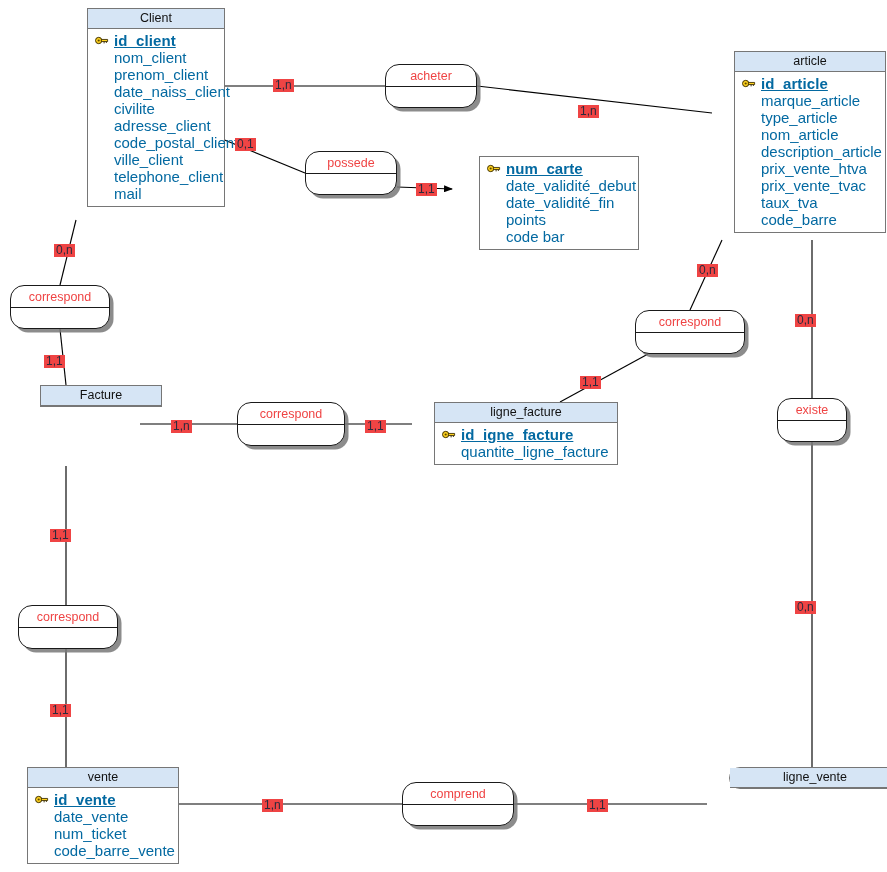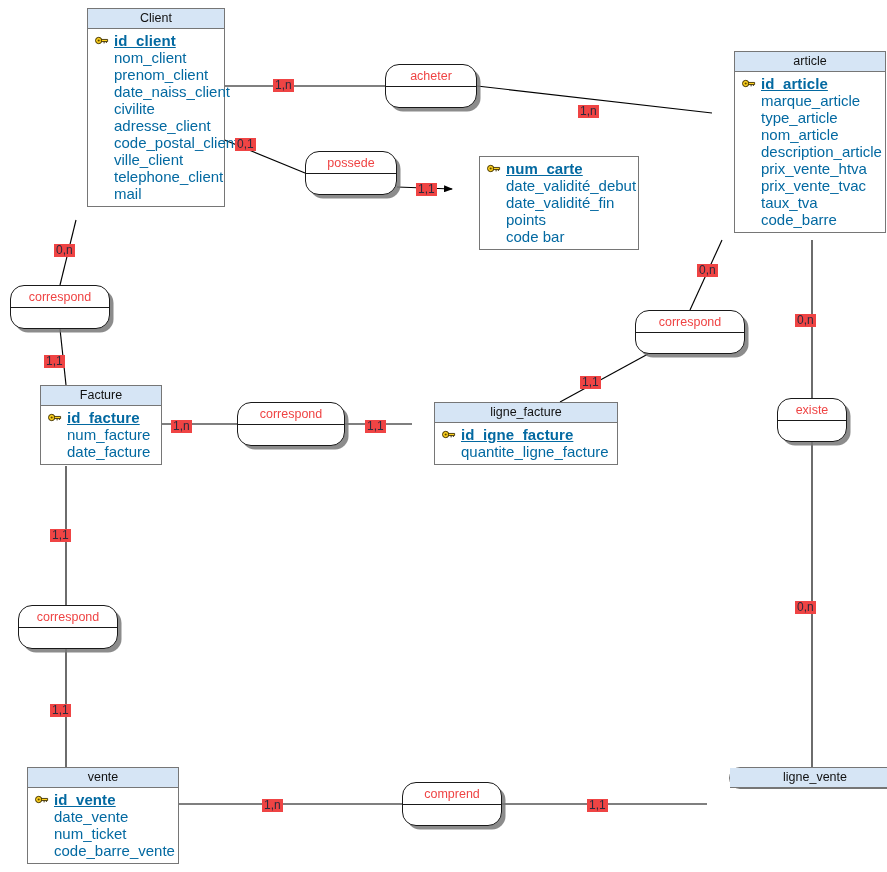--- a/index.html
+++ b/index.html
@@ -211,41 +211,20 @@
             <span class="label">points</span>
           </div>
           <div class="attr">
             <span class="pad"></span>
             <span class="label">code bar</span>
           </div>
         </div>
       </div>
       <div class="entity" style="left: 18px; top: 385px; width: 122px;">
         <div class="ehead">Facture</div>
-        <div class="ebody">
-          <div class="attr pk">
-            <span class="keyslot">
-              <svg class="keyicon" viewBox="0 0 16 10" xmlns="http://www.w3.org/2000/svg">
-                <circle cx="4.2" cy="5" r="3.6" fill="#ffd21e" stroke="#3a2d00" stroke-width="1.1"></circle>
-                <circle cx="4.2" cy="5" r="1.25" fill="#5a4600"></circle>
-                <path d="M7.2 3.8 H14.4 V6.2 H7.2 Z" fill="#ffd21e" stroke="#3a2d00" stroke-width="1"></path>
-                <path d="M10.4 6.2 V8.3 M13.0 6.2 V7.8" stroke="#3a2d00" stroke-width="1.1"></path>
-              </svg>
-            </span>
-            <span class="label">id_facture</span>
-          </div>
-          <div class="attr">
-            <span class="pad"></span>
-            <span class="label">num_facture</span>
-          </div>
-          <div class="attr">
-            <span class="pad"></span>
-            <span class="label">date_facture</span>
-          </div>
-        </div>
       </div>
       <div class="entity" style="left: 412px; top: 402px; width: 184px;">
         <div class="ehead">ligne_facture</div>
         <div class="ebody">
           <div class="attr pk">
             <span class="keyslot">
               <svg class="keyicon" viewBox="0 0 16 10" xmlns="http://www.w3.org/2000/svg">
                 <circle cx="4.2" cy="5" r="3.6" fill="#ffd21e" stroke="#3a2d00" stroke-width="1.1"></circle>
                 <circle cx="4.2" cy="5" r="1.25" fill="#5a4600"></circle>
                 <path d="M7.2 3.8 H14.4 V6.2 H7.2 Z" fill="#ffd21e" stroke="#3a2d00" stroke-width="1"></path>
@@ -315,21 +294,21 @@
         <div class="rbot"></div>
       </div>
       <div class="rel" style="left: 777px; top: 398px; width: 70px; height: 44px;">
         <div class="rtop">existe</div>
         <div class="rbot"></div>
       </div>
       <div class="rel" style="left: 18px; top: 605px; width: 100px; height: 44px;">
         <div class="rtop">correspond</div>
         <div class="rbot"></div>
       </div>
-      <div class="rel" style="left: 402px; top: 782px; width: 100px; height: 44px;">
+      <div class="rel" style="left: 402px; top: 782px; width: 112px; height: 44px;">
         <div class="rtop">comprend</div>
         <div class="rbot"></div>
       </div>
     </div>
 
   <div id="cardinalities">
       <div class="card" style="left: 273px; top: 79px; color: rgb(43, 43, 61);">1,n</div>
       <div class="card" style="left: 578px; top: 105px; color: rgb(43, 43, 61);">1,n</div>
       <div class="card" style="left: 235px; top: 138px; color: rgb(43, 43, 61);">0,1</div>
       <div class="card" style="left: 416px; top: 183px; color: rgb(43, 43, 61);">1,1</div>

